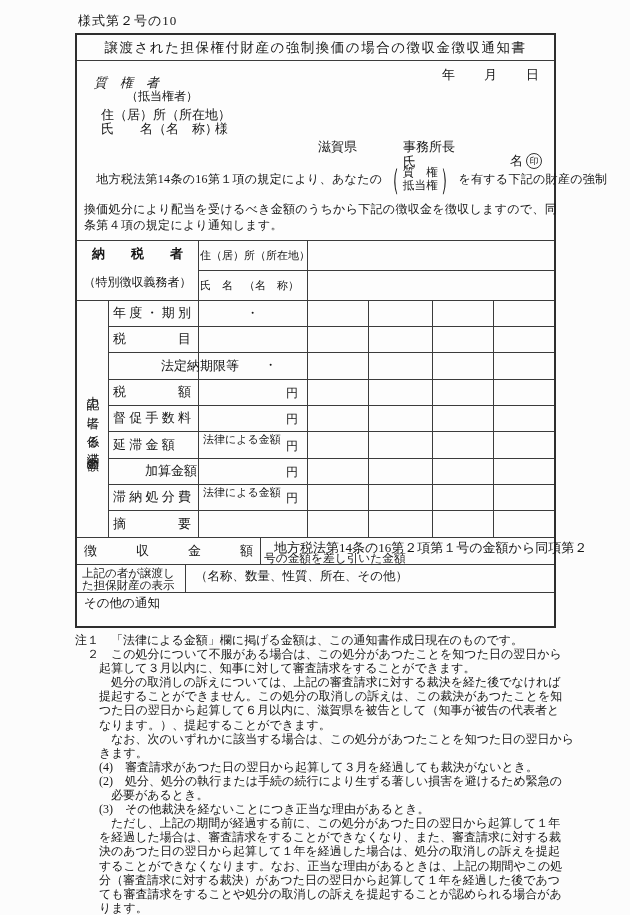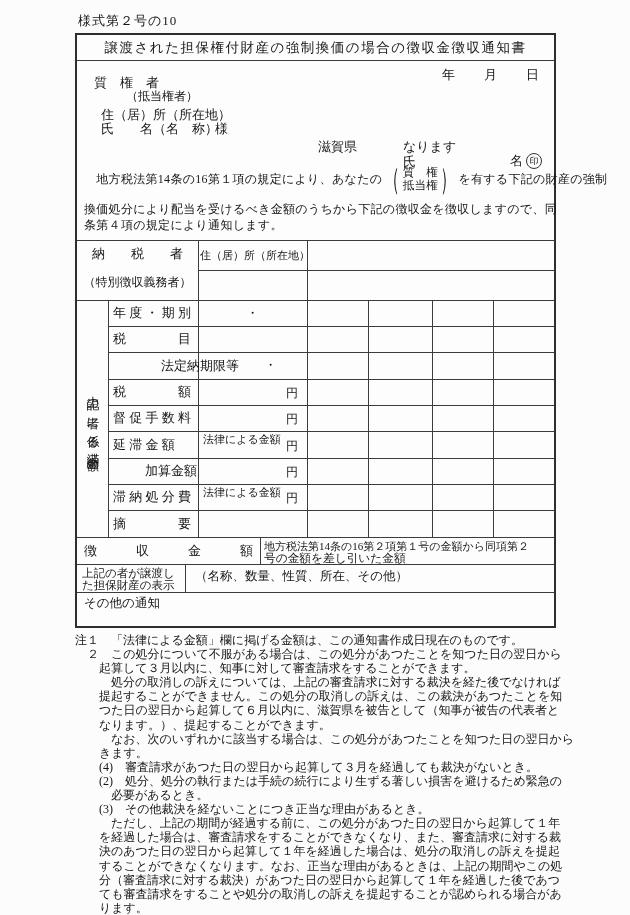--- a/index.html
+++ b/index.html
@@ -54,28 +54,28 @@
 
 <div class="page">
 
   <div class="form-code">様式第２号の10</div>
 
   <div class="box">
 
     <div class="title">譲渡された担保権付財産の強制換価の場合の徴収金徴収通知書</div>
 
     <div class="date">年　　月　　日</div>
-    <span class="t" style="left:17px;top:40px;">質　権　者</span>
+    <span class="t" style="left:17px;top:40px;font-style:italic;">質　権　者</span>
     <span class="t" style="left:13px;top:54px;font-size:12px;margin-left:36px;">（抵当権者）</span>
     <span class="t" style="left:24px;top:72px;">住（居）所（所在地）</span>
     <span class="t" style="left:24px;top:86px;">氏　　名（名　称）</span>
     <span class="t" style="left:138px;top:86px;">様</span>
 
     <span class="t" style="left:241px;top:104px;">滋賀県</span>
-    <span class="t" style="left:326px;top:104px;">なります</span>
+    <span class="t" style="left:326px;top:104px;">事務所長</span>
     <span class="t" style="left:326px;top:119px;">氏</span>
     <span class="issuer-name" style="left:433px;top:117px;">
       <span>名</span>
       <span class="seal">印</span>
     </span>
 
     <div class="para-line para-flex" style="top:128px;">
       <span>　地方税法第14条の16第１項の規定により、あなたの</span>
       <span class="paren">（</span>
       <span class="stack">
@@ -105,23 +105,24 @@
 
     <b class="vl" style="left:121px;top:205px;height:297px;"></b>
     <b class="vl" style="left:230px;top:205px;height:297px;"></b>
     <b class="vl" style="left:31px;top:265px;height:237px;"></b>
     <b class="vl" style="left:291px;top:265px;height:237px;"></b>
     <b class="vl" style="left:355px;top:265px;height:237px;"></b>
     <b class="vl" style="left:416px;top:265px;height:237px;"></b>
     <b class="vl" style="left:183px;top:502px;height:27px;"></b>
     <b class="vl" style="left:108px;top:529px;height:28px;"></b>
 
-    <div class="cell-center" style="left:0;top:206px;width:121px;height:26px;font-size:13px;">納　　税　　者</div>
+    <div class="cell-center" style="left:0;top:206px;width:121px;height:26px;font-size:13px;font-weight:bold;">納　　税　　者</div>
     <div class="cell-center" style="left:0;top:234px;width:121px;height:26px;">（特別徴収義務者）</div>
     <div class="cell-label" style="left:123px;top:205px;width:107px;height:30px;font-size:11px;">住（居）所（所在地）</div>
+    <div class="cell-label" style="left:123px;top:235px;width:107px;height:30px;font-size:11px;">氏　名　（名　称）</div>
     <div class="cell-label" style="left:232px;top:205px;width:245px;height:30px;"></div>
     <div class="cell-label" style="left:232px;top:235px;width:245px;height:30px;"></div>
 
     <div class="side-label">上記の者に係る滞納金額</div>
 
     <div class="cell-label" style="left:36px;top:265px;width:84px;height:26px;">年 度 ・ 期 別</div>
     <div class="cell-label" style="left:36px;top:291px;width:84px;height:26px;">税　　　　目</div>
     <div class="cell-label" style="left:36px;top:317px;width:84px;height:27px;margin-left:48px;">法定納期限等</div>
     <div class="cell-label" style="left:36px;top:344px;width:84px;height:26px;text-align:center;">税　　　　額</div>
     <div class="cell-label" style="left:36px;top:370px;width:84px;height:26px;">督 促 手 数 料</div>
@@ -134,21 +135,21 @@
     <div class="cell-center" style="left:124px;top:317px;width:103px;height:27px;">・　　・</div>
     <div class="cell-unit" style="left:124px;top:344px;width:103px;height:26px;">円</div>
     <div class="cell-unit" style="left:124px;top:370px;width:103px;height:26px;">円</div>
     <div class="cell-note" style="left:126px;top:397px;">法律による金額</div>
     <div class="cell-unit" style="left:124px;top:396px;width:103px;height:27px;">円</div>
     <div class="cell-unit" style="left:124px;top:423px;width:103px;height:26px;">円</div>
     <div class="cell-note" style="left:126px;top:450px;">法律による金額</div>
     <div class="cell-unit" style="left:124px;top:449px;width:103px;height:26px;">円</div>
 
     <div class="cell-center" style="left:0;top:502px;width:183px;height:27px;font-size:13px;">徴　　　収　　　金　　　額</div>
-    <div class="cell-note" style="left:187px;top:504px;font-size:11px;">地方税法第14条の16第２項第１号の金額から同項第２</div>
+    <div class="cell-note" style="left:197px;top:504px;font-size:13px;">地方税法第14条の16第２項第１号の金額から同項第２</div>
     <div class="cell-note" style="left:187px;top:516px;font-size:11.7px;">号の金額を差し引いた金額</div>
 
     <div class="cell-note" style="left:5px;top:531px;font-size:11.5px;">上記の者が譲渡し</div>
     <div class="cell-note" style="left:5px;top:543px;font-size:11.5px;">た担保財産の表示</div>
     <div class="cell-note" style="left:118px;top:533px;font-size:12.5px;">（名称、数量、性質、所在、その他）</div>
 
     <div class="cell-note" style="left:7px;top:560px;font-size:12.5px;">その他の通知</div>
 
   </div>
 

